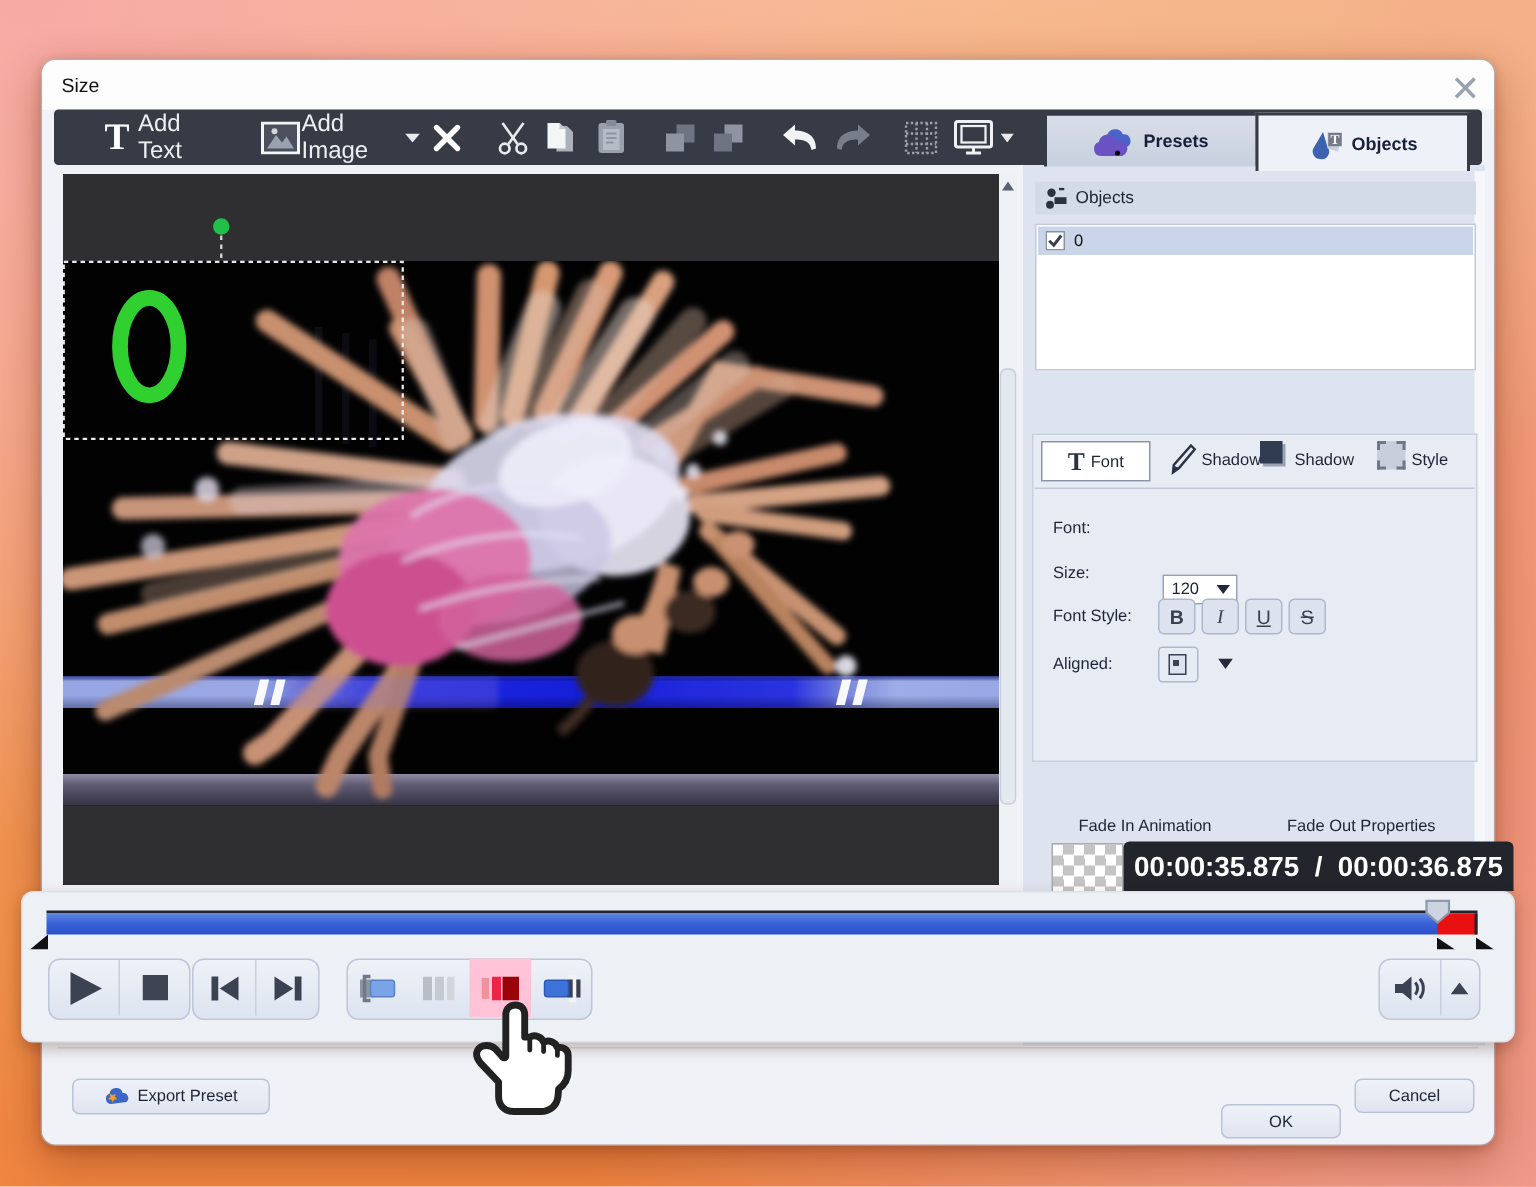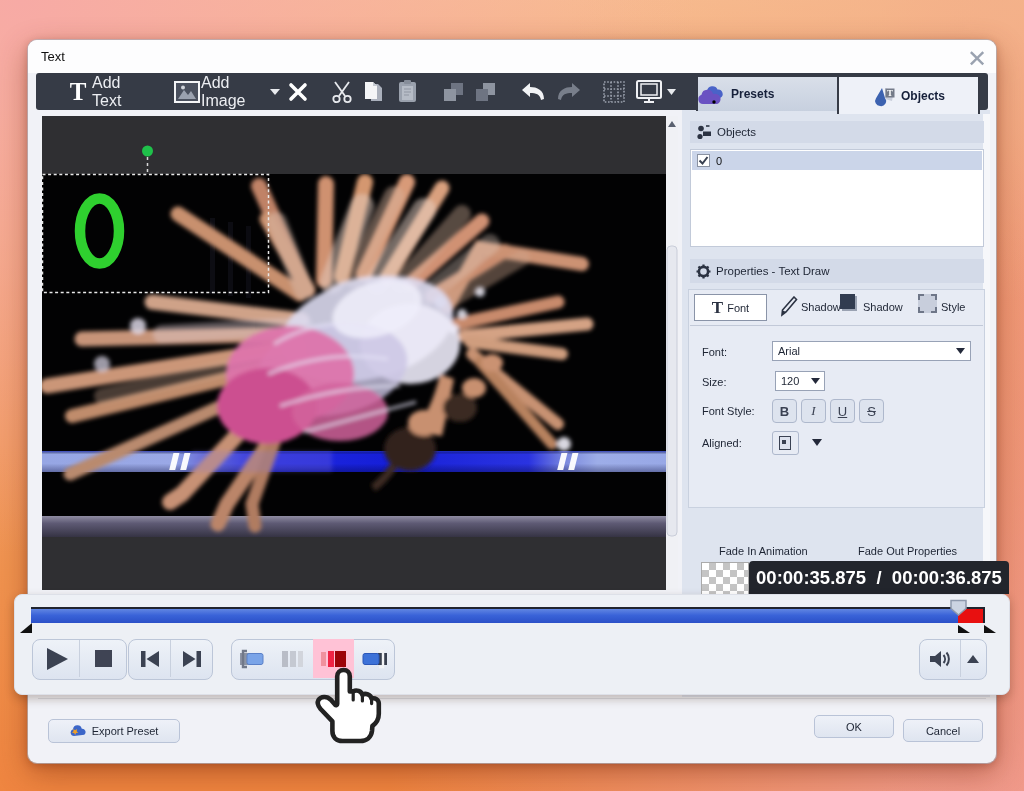--- a/index.html
+++ b/index.html
@@ -38,21 +38,21 @@
 .playpanel{position:absolute;left:14px;top:594px;width:994px;height:99px;background:#edf0f5;border-radius:8px;
  box-shadow:0 4px 10px rgba(60,30,10,.28);border:1px solid #dde0e8}
 .pbtn-group{position:absolute;top:44px;height:39px;background:linear-gradient(#eef2f8,#dde4f0);
  border:1px solid #bcc6d8;border-radius:8px;display:flex}
 .pbtn{height:37px;display:flex;align-items:center;justify-content:center;border-right:1px solid #c8d0de}
 .pbtn:last-child{border-right:none}
 </style></head>
 <body>
 <div class="dialog">
   <div class="titlebar"></div>
-  <div class="title">Text</div>
+  <div class="title">Size</div>
   <div class="close">✕</div>
   <div class="toolbar" id="toolbar">
     <div class="ticon" style="left:30px;width:24px;font-family:'Liberation Serif',serif;font-weight:700;font-size:25px;color:#fff">T</div>
     <div class="ticon tlabel" style="left:56px;width:50px">Add Text</div>
     <svg class="abs" style="left:138px;top:8px" width="26" height="22" viewBox="0 0 26 22">
       <rect x="1" y="1" width="24" height="20" fill="#4a505e" stroke="#f4f5f7" stroke-width="2"></rect>
       <path d="M4 18 L10 9 L14 14 L17 10 L22 18 Z" fill="#9aa1af"></path>
         <circle cx="9" cy="6.5" r="2" fill="#cfd3da"></circle>
     </svg>
     <div class="ticon tlabel" style="left:165px;width:62px">Add Image</div>
@@ -242,52 +242,39 @@
       </svg>Objects</div>
     <div class="field" style="left:8px;top:39px;width:292px;height:96px;border-color:#c2cad9">
       <div style="position:absolute;left:1px;top:1px;right:1px;height:19px;background:#cbd5e9;display:flex;align-items:center">
         <svg width="13" height="13" style="margin:0 6px 0 5px">
             <rect x="0.5" y="0.5" width="12" height="12" fill="#fff" stroke="#8a92a2"></rect>
             <path d="M2.5 6.5 L5.5 9.5 L10.5 3" stroke="#384050" stroke-width="2" fill="none"></path>
           </svg>
         <span style="font-size:11px;color:#111">0</span>
       </div>
     </div>
-    <div class="hdr" style="left:8px;top:149px;width:294px;height:24px">
-      <svg width="15" height="15" viewBox="0 0 15 15" style="margin:0 5px 0 6px">
-        <circle cx="7.5" cy="7.5" r="4.6" fill="none" stroke="#2b3242" stroke-width="2.6"></circle>
-        <g stroke="#2b3242" stroke-width="2.2">
-          <path d="M7.5 0.5 V3 M7.5 12 V14.5 M0.5 7.5 H3 M12 7.5 H14.5 M2.5 2.5 L4.4 4.4 M10.6 10.6 L12.5 12.5 M12.5 2.5 L10.6 4.4 M4.4 10.6 L2.5 12.5"></path>
-        </g>
-      </svg>Properties - Text Draw</div>
     <div class="abs" style="left:6px;top:179px;width:295px;height:217px;background:#e7ebf4;border:1px solid #c9d1df"></div>
     <div class="abs" style="left:12px;top:184px;width:71px;height:25px;background:#fff;border:1px solid #8a94a8;display:flex;align-items:center;justify-content:center">
       <span style="font-family:'Liberation Serif',serif;font-weight:700;font-size:17px;color:#2b3242;margin-right:4px">T</span>
         <span class="lbl">Font</span>
     </div>
     <svg class="abs" style="left:96px;top:186px" width="20" height="21" viewBox="0 0 20 21">
       <path d="M16 1 L18.5 3.5 L8 16 L4 19 L4.5 14 Z" fill="none" stroke="#2b3242" stroke-width="1.6"></path>
       <path d="M4.5 14.5 L7.8 15.8 L4 19 Z" fill="#2b3242"></path>
     </svg>
     <div class="abs lbl" style="left:119px;top:191px">Shadow</div>
     <div class="abs" style="left:160px;top:186px;width:15px;height:15px;background:#9aa2b2"></div>
     <div class="abs" style="left:158px;top:184px;width:15px;height:15px;background:#323c50"></div>
     <div class="abs lbl" style="left:181px;top:191px">Shadow</div>
     <div class="abs" style="left:236px;top:184px;width:15px;height:15px;background:#c8cedc;border:2px dashed #6e7688"></div>
     <div class="abs lbl" style="left:259px;top:191px">Style</div>
     <div class="abs" style="left:8px;top:215px;width:293px;height:1px;background:#c2c9d8"></div>
     <div class="abs lbl" style="left:20px;top:236px">Font:</div>
-    <div class="field" style="left:90px;top:231px;width:197px;height:18px">
-      <span class="lbl" style="position:absolute;left:5px;top:3px">Arial</span>
-      <svg class="abs" style="right:5px;top:6px" width="9" height="6">
-          <polygon points="0,0 9,0 4.5,6" fill="#23293a"></polygon>
-        </svg>
-    </div>
     <div class="abs lbl" style="left:20px;top:266px">Size:</div>
-    <div class="field" style="left:93px;top:261px;width:48px;height:18px">
+    <div class="field" style="left:93px;top:273px;width:48px;height:18px">
       <span class="lbl" style="position:absolute;left:5px;top:3px">120</span>
       <svg class="abs" style="right:4px;top:6px" width="9" height="6">
           <polygon points="0,0 9,0 4.5,6" fill="#23293a"></polygon>
         </svg>
     </div>
     <div class="abs lbl" style="left:20px;top:295px">Font Style:</div>
     <div class="fs-btn" style="left:90px;top:289px;font-weight:700">B</div>
     <div class="fs-btn" style="left:119px;top:289px;font-style:italic;font-family:'Liberation Serif',serif">I</div>
     <div class="fs-btn" style="left:148px;top:289px;text-decoration:underline">U</div>
     <div class="fs-btn" style="left:177px;top:289px;text-decoration:line-through">S</div>
@@ -303,25 +290,25 @@
     <div class="abs" style="left:19px;top:452px;width:46px;height:32px;background:
       repeating-conic-gradient(#c4c4c4 0 25%, #fff 0 50%);background-size:14px 14px;border:1px solid #aaa"></div>
   </div>
   <div style="position:absolute;left:10px;top:658px;width:948px;height:1px;background:#d9dbe2"></div>
   <div class="btn" id="exportbtn" style="left:20px;top:679px;width:130px;height:22px">
     <svg width="16" height="14" viewBox="0 0 16 14" style="margin-right:6px">
       <path d="M4 12 a3.5 3.5 0 0 1 -1 -6.8 a4.5 4.5 0 0 1 8.8 -0.5 a3.4 3.4 0 0 1 2.5 6 Z" fill="#3c66c8"></path>
       <path d="M5 13.5 l1.2-2.6 2.8-.3-2-1.9.5-2.8-2.5 1.4-2.5-1.4.5 2.8-2 1.9 2.8.3 Z" fill="#f0a028" transform="translate(1.2,0.5) scale(0.78)"></path>
     </svg>
     Export Preset</div>
-  <div class="btn" style="left:786px;top:675px;width:78px;height:21px">OK</div>
+  <div class="btn" style="left:786px;top:696px;width:78px;height:21px">OK</div>
   <div class="btn" style="left:875px;top:679px;width:78px;height:21px">Cancel</div>
 </div>
 <div id="tabs">
-  <div class="abs" style="left:696px;top:75px;width:139px;height:34px;background:linear-gradient(#d9dfe9,#c7d0df);border:2px solid #363b46;border-bottom:none;display:flex;align-items:center;justify-content:flex-start">
+  <div class="abs" style="left:696px;top:75px;width:139px;height:34px;background:linear-gradient(#d9dfe9,#c7d0df);border:2px solid #363b46;border-bottom:none;display:flex;align-items:center;justify-content:center">
     <svg width="28" height="22" viewBox="0 0 28 22" style="margin-right:5px">
       <path d="M9 8 a5.5 5.5 0 0 1 10.5 -1.5 a4.5 4.5 0 0 1 3 8.3 L10 15 Z" fill="#4a63c8"></path>
       <path d="M5 21 a4.8 4.8 0 0 1 -1.5 -9.3 a6 6 0 0 1 11.7 -0.6 a4.6 4.6 0 0 1 4 9.9 Z" fill="#6a52c2"></path>
       <circle cx="16" cy="19" r="1.7" fill="#000"></circle>
     </svg>
     <span style="font-size:12px;font-weight:700;color:#16203a">Presets</span>
   </div>
   <div class="abs" style="left:837px;top:75px;width:139px;height:37px;background:#eef1f8;border:2px solid #363b46;border-bottom:none;display:flex;align-items:center;justify-content:center">
     <svg width="24" height="24" viewBox="0 0 24 24" style="margin-right:5px">
       <path d="M8 22 a5 5 0 0 1 -4 -7.8 L10 4 l3 10 a5 5 0 0 1 -5 8 Z" fill="#3c62b0"></path>

